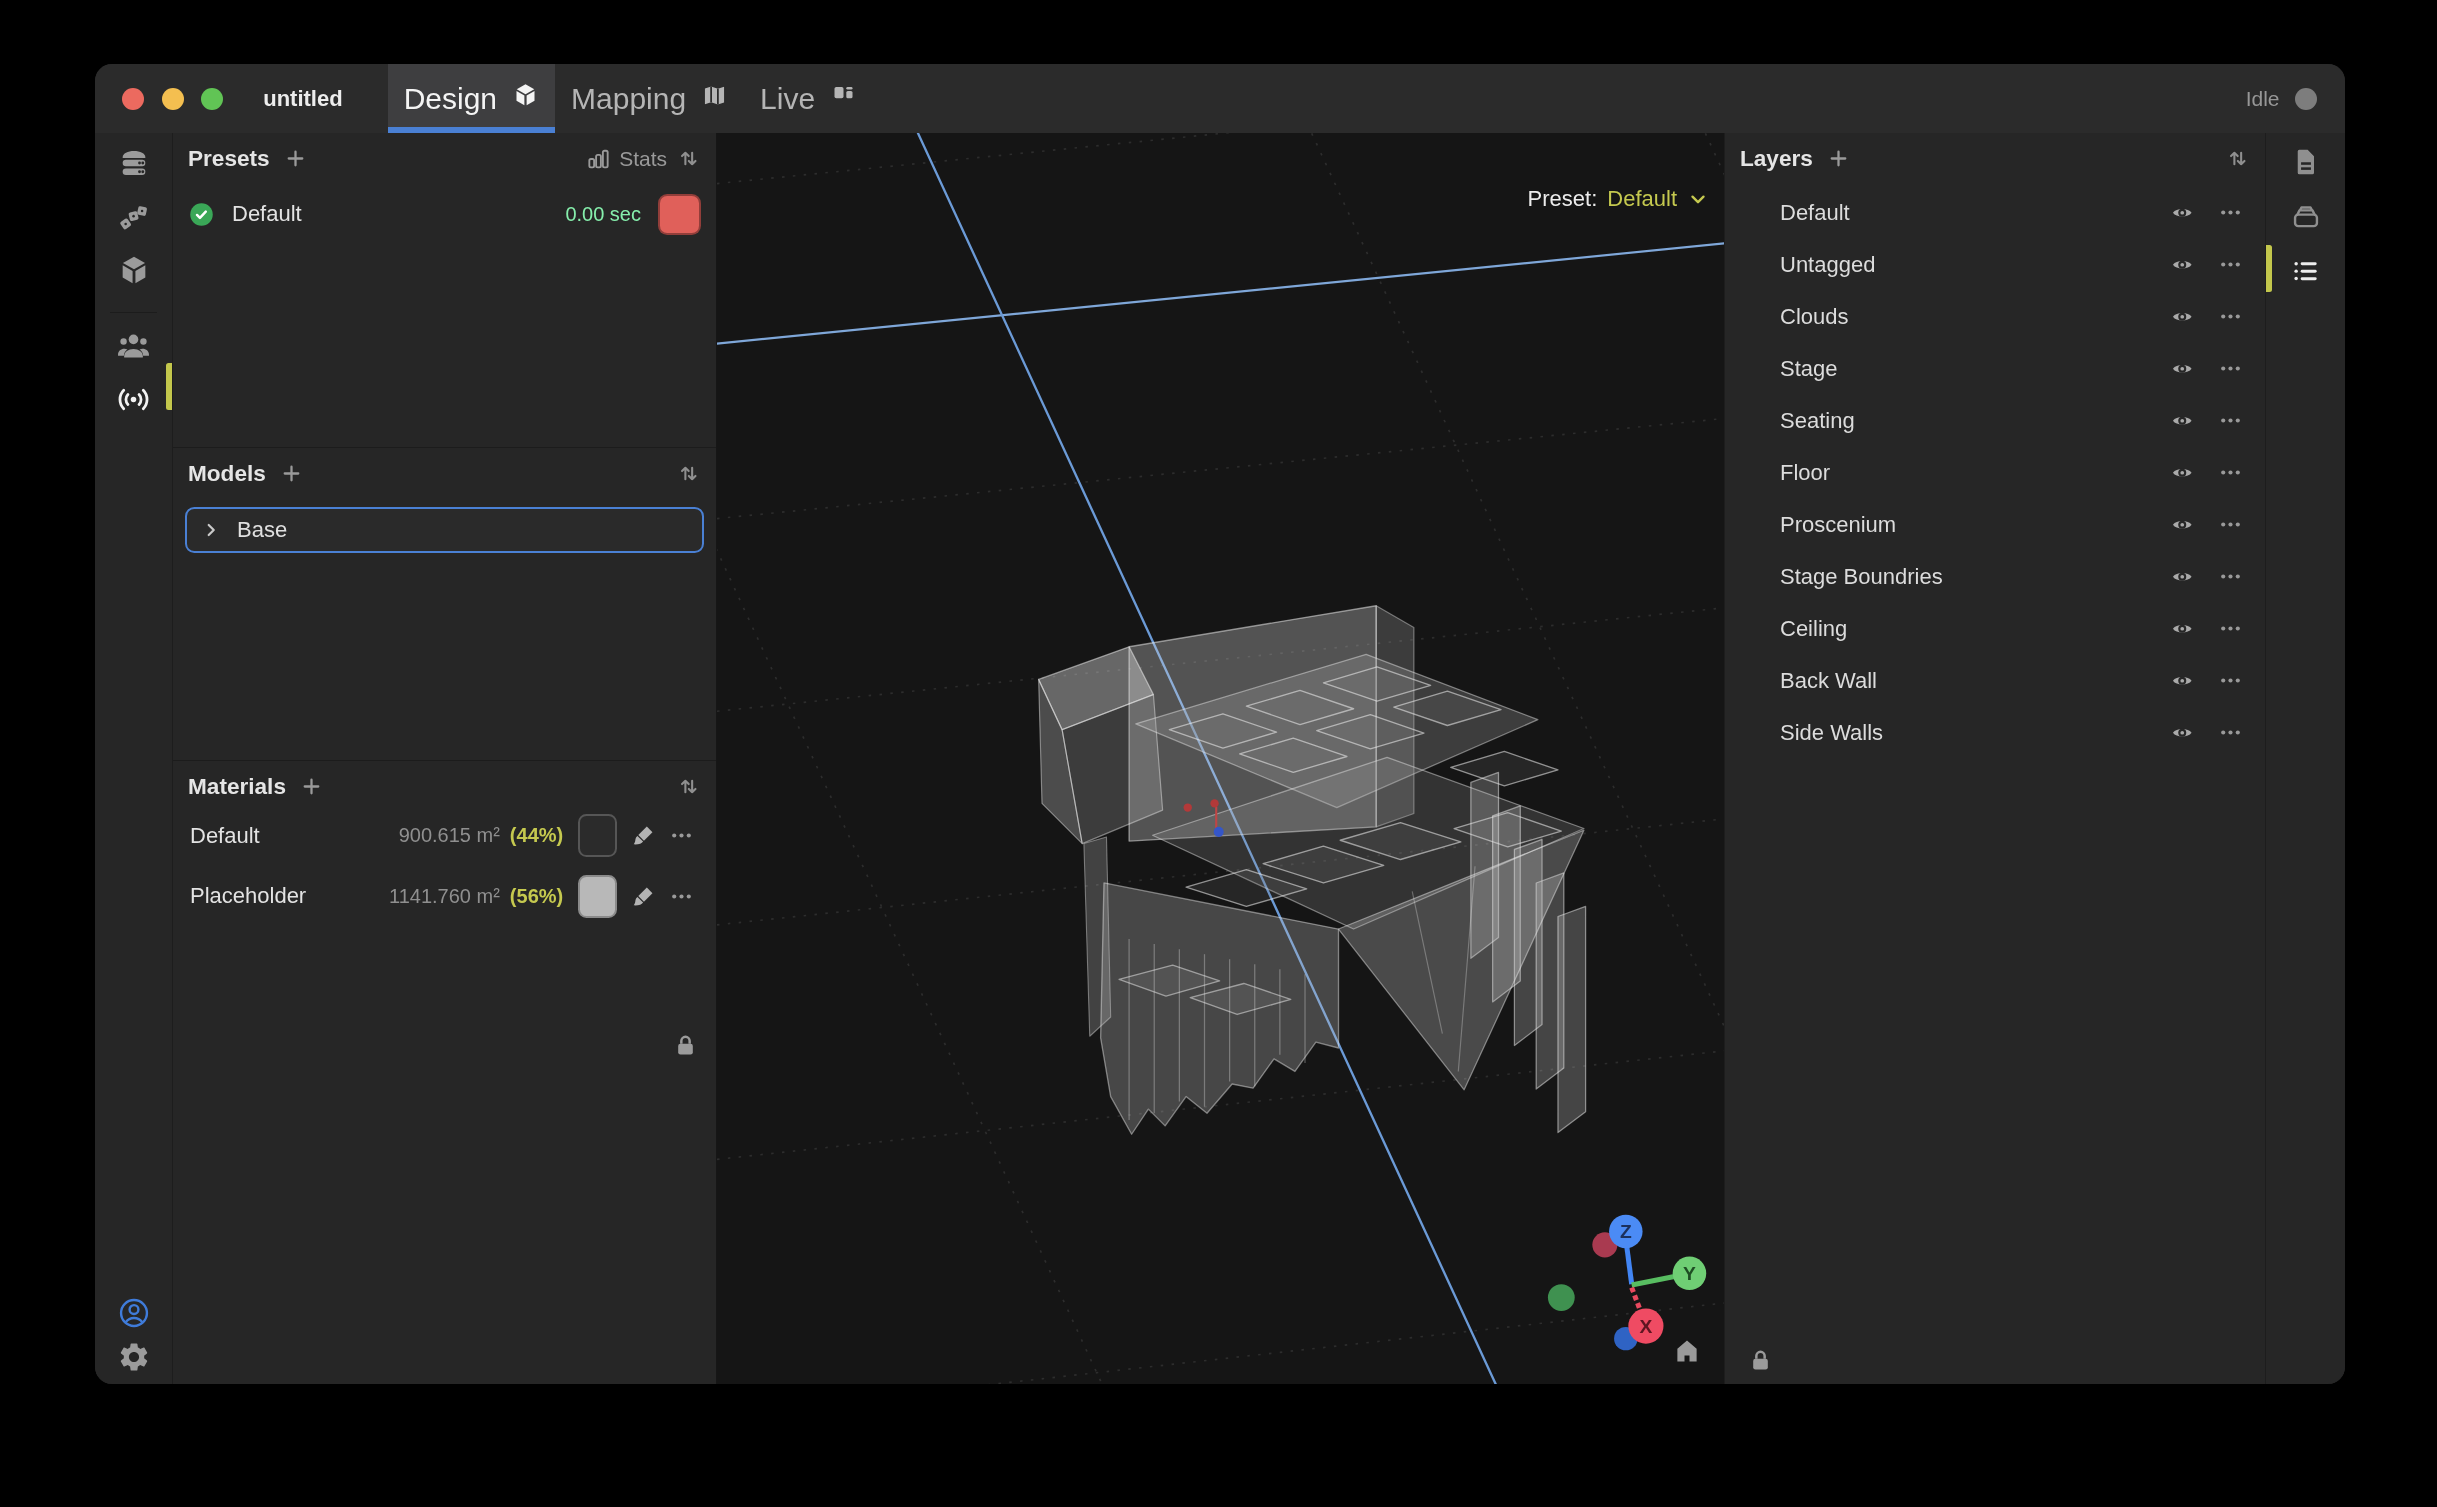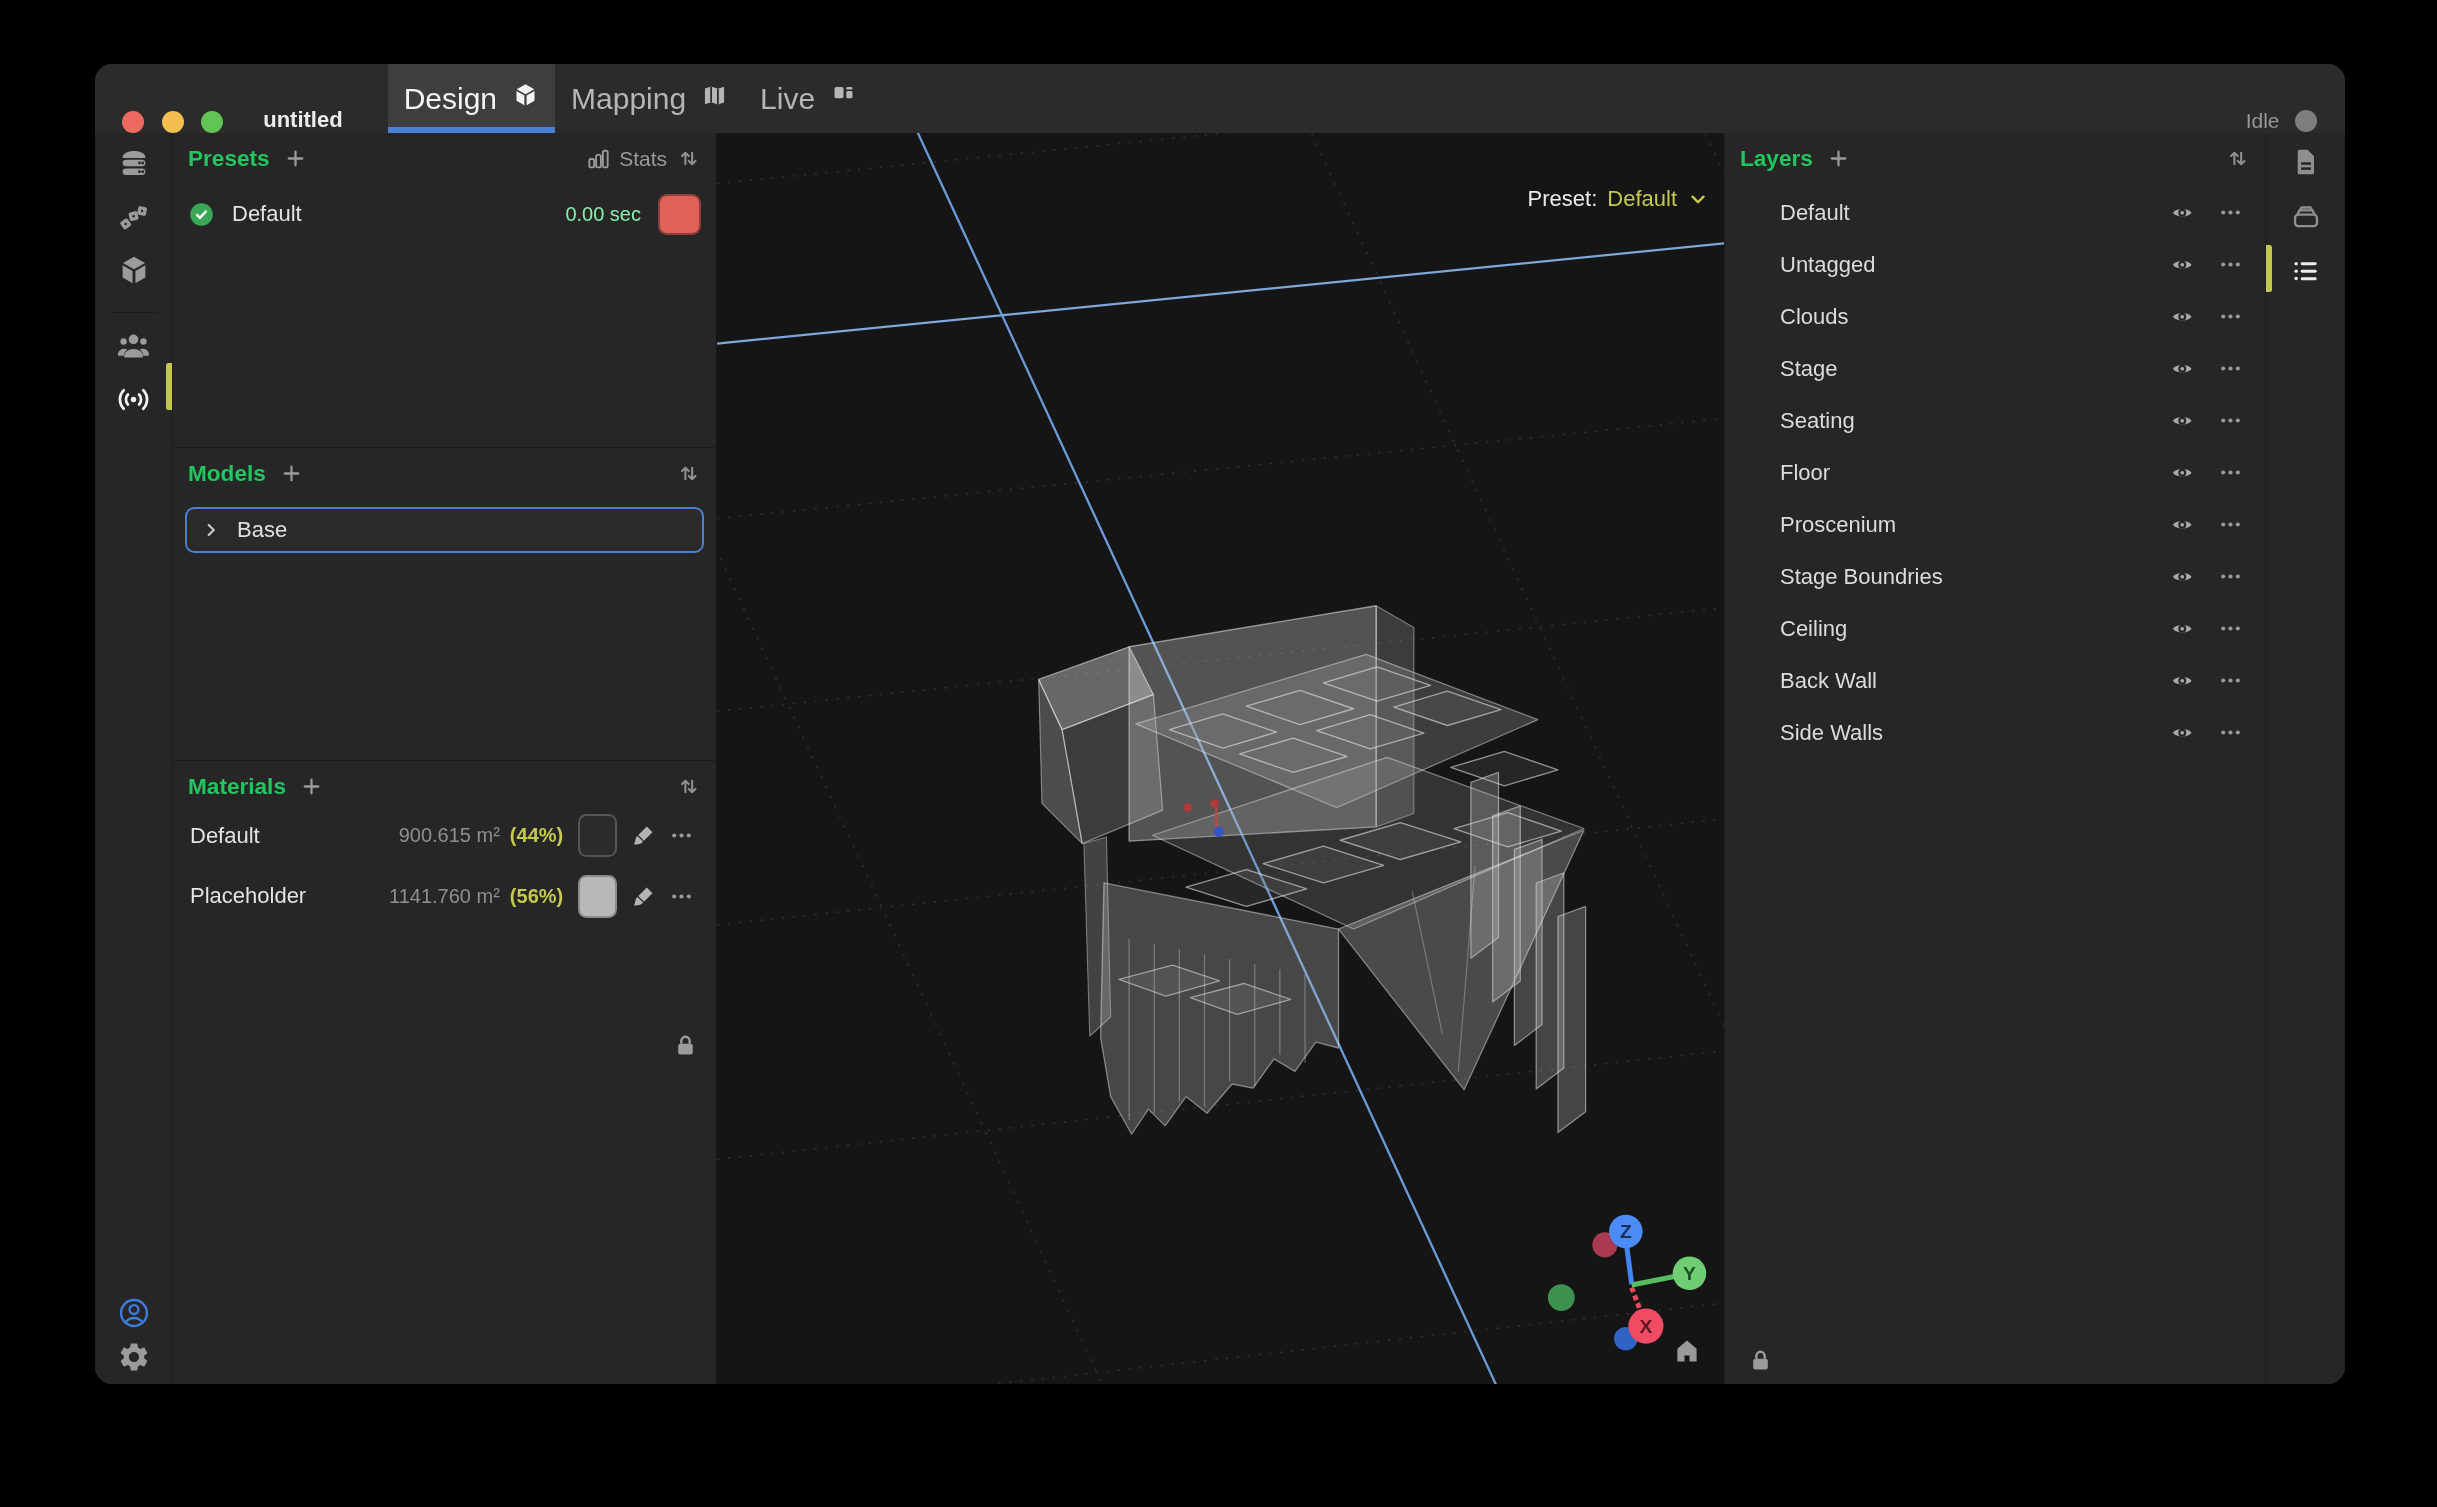--- a/index.html
+++ b/index.html
@@ -1,19 +1,19 @@
 <!DOCTYPE html>
 <html style="font-size:13.4px"><head>
 <meta charset="utf-8">
 <style>
   html,body{margin:0;padding:0;background:#000;}
   #root{position:relative;width:2438px;height:1508px;background:#000;font-family:"Liberation Sans",sans-serif;overflow:hidden;}
   .window{position:absolute;left:95px;top:64px;width:2250px;height:1320px;background:#272727;border-radius:17px;overflow:hidden;box-shadow:0 20px 75px rgba(0,0,0,.85);}
   
-  .titlebar{position:relative;height:69px;background:#2b2b2b;display:flex;align-items:flex-end;}
+  .titlebar{position:relative;height:69px;background:#2b2b2b;display:flex;align-items:center;}
   .traffic{display:flex;gap:17.6px;margin-left:27px;}
   .tl{width:22px;height:22px;border-radius:50%;}
   .tl.red{background:#ec6a5f;} .tl.yellow{background:#f4bf50;} .tl.green{background:#61c455;}
   .doc-title{margin-left:40px;font-size:22px;font-weight:600;color:#ededed;}
   .tabs{display:flex;height:100%;margin-left:45px;}
   .tab{display:flex;align-items:center;gap:15px;padding:0 16px;font-size:30px;color:#b5b5b5;cursor:default;}
   .tab.active{background:#3e3e40;color:#f4f4f4;position:relative;}
   .tab.active::after{content:"";position:absolute;left:0;right:0;bottom:0;height:5.9px;background:#4a80d4;}
   .status{margin-left:auto;margin-right:28.5px;display:flex;align-items:center;gap:15px;font-size:21px;color:#979797;}
   .status-dot{width:22px;height:22px;border-radius:50%;background:#7d7d7d;}
@@ -24,21 +24,21 @@
   .side-btn{width:37px;height:37px;display:flex;align-items:center;justify-content:center;margin-bottom:17.6px;}
   .side-sep{width:47px;height:1.7px;background:#1c1c1c;margin:5px 0 13.4px 0;}
   .side-activebar{position:absolute;right:0;top:230px;width:5.9px;height:47px;background:#c3c74c;border-radius:2.5px 0 0 2.5px;}
   .side-bottom{position:absolute;left:0;right:0;bottom:0;display:flex;flex-direction:column;align-items:center;}
   
   .panel-left{width:543px;background:#262626;border-right:1.7px solid #161616;display:flex;flex-direction:column;position:relative;flex:none;}
   .section{position:relative;flex:none;}
   .s-presets{height:314px;} .s-models{height:312px;border-top:1.7px solid #1c1c1c;}
   .s-engines{height:313px;border-top:1.7px solid #1c1c1c;} .s-materials{height:308px;border-top:1.7px solid #1c1c1c;}
   .sec-header{display:flex;align-items:center;padding:12.6px 15px 0 15px;}
-  .sec-title{font-size:22.6px;font-weight:700;color:#22c55e;}
+  .sec-title{font-size:22.6px;font-weight:700;color:#e5e5e5;}
   .sec-plus{margin-left:13.4px;display:flex;}
   .sec-right{margin-left:auto;display:flex;align-items:center;gap:9px;color:#9a9a9a;font-size:21px;}
   .preset-row{display:flex;align-items:center;gap:17px;margin-top:20px;padding:0 15px;height:45px;font-size:22px;color:#e3e3e3;}
   .preset-time{margin-left:auto;font-size:20px;color:#86efac;}
   .swatch-red{width:39px;height:37px;border-radius:9.2px;background:#e0605a;border:2.5px solid rgba(0,0,0,.35);flex:none;}
   .base-item{margin:20px 11.7px 0 11.7px;height:42px;border:2.5px solid #4a80d4;border-radius:9.2px;background:#2a2a2a;display:flex;align-items:center;gap:15px;padding:0 13.4px;font-size:22px;color:#e0e0e0;}
   .mat-row{display:flex;align-items:center;margin-top:11.7px;padding:0 22px 0 17px;height:49px;font-size:22px;color:#e3e3e3;}
   .mat-name{margin-right:auto;}
   .mat-area{color:#8f8f8f;font-size:20px;}
   .mat-pct{color:#c5c94f;font-weight:700;font-size:20px;margin-left:10px;}

